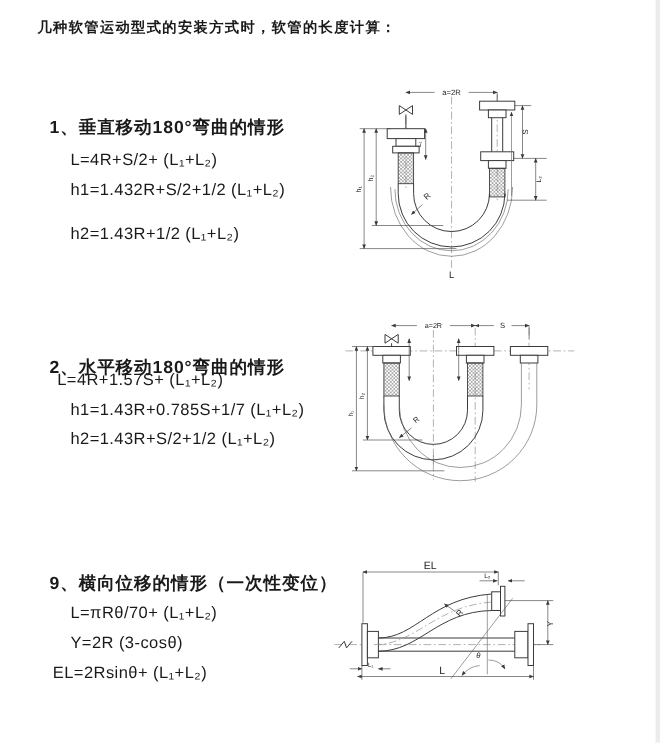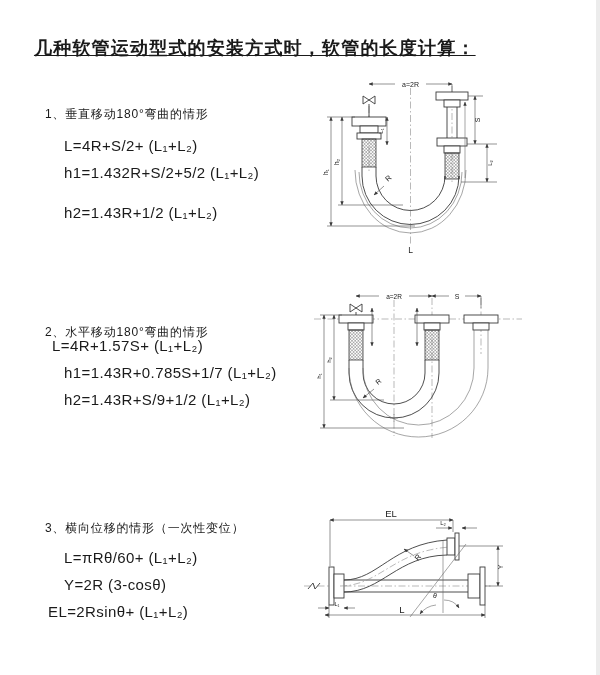--- a/index.html
+++ b/index.html
@@ -3,25 +3,25 @@
 <meta charset="utf-8">
 <style>
   html,body{margin:0;padding:0;}
   body{
     width:600px;height:675px;position:relative;background:#ffffff;
     font-family:"Liberation Sans","DejaVu Sans",sans-serif;color:#1a1a1a;
     overflow:hidden;
   }
   .scan-edge{position:absolute;top:0;right:0;width:4px;height:675px;background:#ececec;}
   .page-title{
-    position:absolute;left:34px;top:36px;font-size:18px;font-weight:700;
-    letter-spacing:1.2px;white-space:nowrap;text-decoration:underline;
+    position:absolute;left:34px;top:16px;font-size:13px;font-weight:700;
+    letter-spacing:1.2px;white-space:nowrap;
   }
   .sec-heading{
-    position:absolute;font-size:12px;font-weight:400;letter-spacing:0.8px;white-space:nowrap;
+    position:absolute;font-size:16px;font-weight:700;letter-spacing:0.8px;white-space:nowrap;
   }
   .formula{
     position:absolute;font-size:15px;font-weight:500;letter-spacing:0.4px;white-space:nowrap;
   }
   svg{position:absolute;overflow:visible;}
   svg text{font-family:"Liberation Sans","DejaVu Sans",sans-serif;fill:#222;}
   .ln{stroke:#3a3a3a;stroke-width:0.9;fill:none;}
   .fit{stroke:#3a3a3a;stroke-width:0.9;fill:#fff;}
   .thin{stroke:#6a6a6a;stroke-width:0.6;fill:none;}
   .dim{stroke:#4a4a4a;stroke-width:0.6;fill:none;}
@@ -41,21 +41,21 @@
     </pattern>
   </defs>
 </svg>
 
 <div class="scan-edge"></div>
 
 <div class="page-title">几种软管运动型式的安装方式时，软管的长度计算：</div>
 
 <div class="sec-heading" style="left:45px;top:106px">1、垂直移动180°弯曲的情形</div>
 <div class="formula" style="left:64px;top:137px">L=4R+S/2+ (L₁+L₂)</div>
-<div class="formula" style="left:64px;top:164px">h1=1.432R+S/2+5/2 (L₁+L₂)</div>
+<div class="formula" style="left:64px;top:164px">h1=1.432R+S/2+1/2 (L₁+L₂)</div>
 <div class="formula" style="left:64px;top:204px">h2=1.43R+1/2 (L₁+L₂)</div>
 
 <svg style="left:315px;top:72px" width="270" height="185" viewBox="0 0 270 185">
 
   <g>
     <line class="cl" x1="54" y1="34" x2="54" y2="100"></line>
     <line class="cl" x1="137" y1="14" x2="137" y2="110"></line>
     <line class="cl" x1="95.5" y1="16" x2="95.5" y2="172"></line>
   </g>
 
@@ -130,21 +130,21 @@
     <text font-size="7.5" x="73" y="110" transform="rotate(-42 73 110)">R</text>
     <line class="dim" x1="69" y1="114" x2="59" y2="123" marker-end="url(#ar)"></line>
   </g>
 
   <text font-size="8.5" text-anchor="middle" x="95.5" y="181">L</text>
 </svg>
 
 <div class="sec-heading" style="left:45px;top:324px">2、水平移动180°弯曲的情形</div>
 <div class="formula" style="left:52px;top:337px">L=4R+1.57S+ (L₁+L₂)</div>
 <div class="formula" style="left:64px;top:364px">h1=1.43R+0.785S+1/7 (L₁+L₂)</div>
-<div class="formula" style="left:64px;top:391px">h2=1.43R+S/9+1/2 (L₁+L₂)</div>
+<div class="formula" style="left:64px;top:391px">h2=1.43R+S/2+1/2 (L₁+L₂)</div>
 
 <svg style="left:312px;top:288px" width="278" height="168" viewBox="0 0 278 168">
 
   <g>
     <line class="cl" x1="2" y1="31" x2="210" y2="31"></line>
     <line class="cl" x1="82" y1="12" x2="82" y2="148"></line>
     <line class="cl" x1="120" y1="10" x2="120" y2="150"></line>
     <line class="cl" x1="169" y1="10" x2="169" y2="66"></line>
   </g>
 
@@ -210,22 +210,22 @@
     <text font-size="7" x="66" y="97" transform="rotate(-40 66 97)">R</text>
     <line class="dim" x1="62" y1="101" x2="51" y2="110" marker-end="url(#ar)"></line>
   </g>
 
   <g>
     <line class="thin" x1="78" y1="130" x2="86" y2="130"></line>
     <line class="thin" x1="82" y1="126" x2="82" y2="134"></line>
   </g>
 </svg>
 
-<div class="sec-heading" style="left:45px;top:520px">3、横向位移的情形（一次性变位）</div>
-<div class="formula" style="left:64px;top:549px">L=πRθ/60+ (L₁+L₂)</div>
+<div class="sec-heading" style="left:45px;top:520px">9、横向位移的情形（一次性变位）</div>
+<div class="formula" style="left:64px;top:549px">L=πRθ/70+ (L₁+L₂)</div>
 <div class="formula" style="left:64px;top:576px">Y=2R (3-cosθ)</div>
 <div class="formula" style="left:48px;top:603px">EL=2Rsinθ+ (L₁+L₂)</div>
 
 <svg style="left:296px;top:506px" width="300" height="145" viewBox="0 0 300 145">
 
   <g>
     <line class="cl" x1="8" y1="80" x2="196" y2="80"></line>
     <path class="ln" d="M12,83 L17,77 L19,83 L24,77"></path>
   </g>
 

